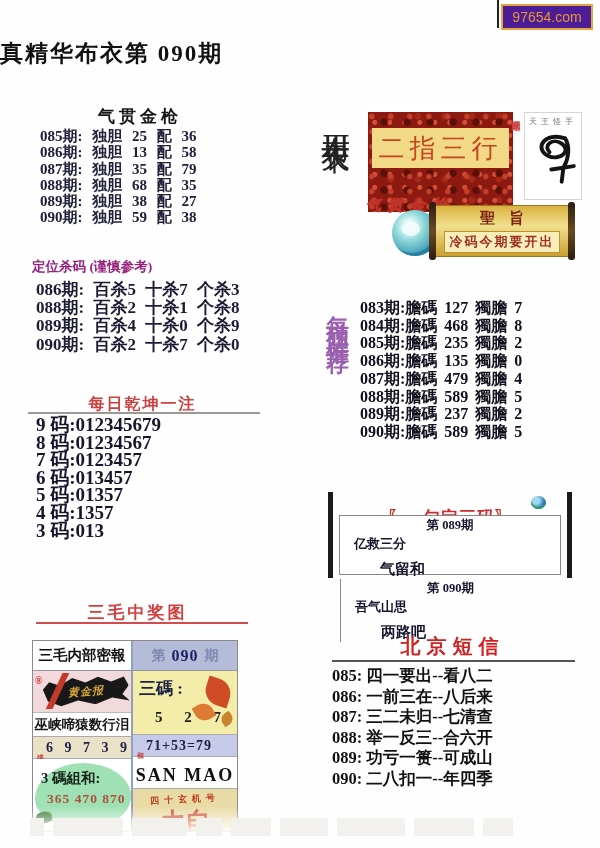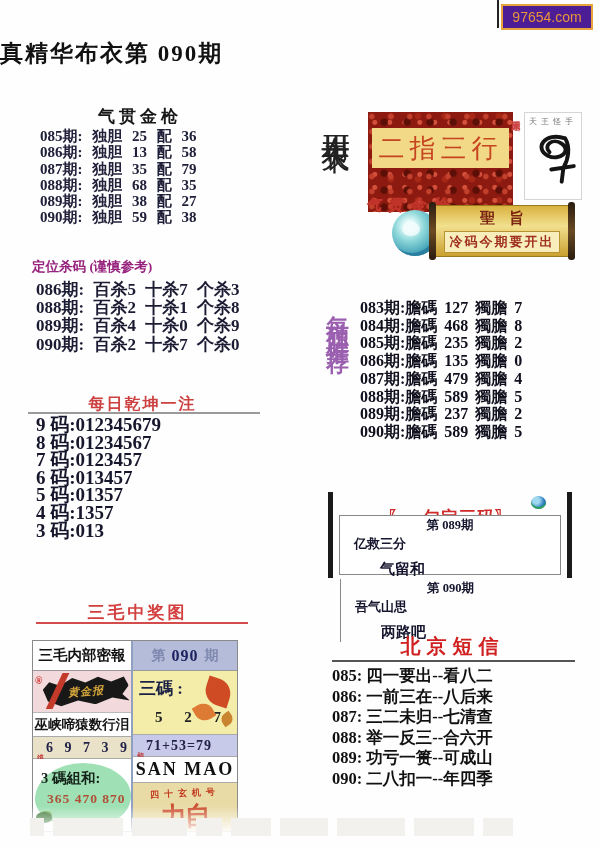--- a/index.html
+++ b/index.html
@@ -67,21 +67,21 @@
   .issue-num { color:#1c2260; font-size:16px; font-weight:bold; letter-spacing:1px; }
   .sm-sanma { height:64px; background:#f3eda9; border-bottom:1px solid #aaa; position:relative; overflow:hidden; }
   .sanma-label { position:absolute; left:6px; top:6px; font-size:17px; font-weight:bold; color:#1b2145; }
   .sanma-nums { position:absolute; left:22px; top:38px; font-size:15px; font-weight:bold; color:#222; letter-spacing:9px; }
   .leaf { position:absolute; background:#d4552a; border-radius:0 60% 0 60%; }
   .leaf.l1 { width:26px; height:26px; right:6px; top:8px; transform:rotate(18deg); background:#cf4b24; }
   .leaf.l2 { width:18px; height:18px; right:24px; top:32px; transform:rotate(-30deg); background:#dd7a33; }
   .leaf.l3 { width:12px; height:12px; right:4px; top:42px; transform:rotate(55deg); background:#c8842e; }
   .sm-en { height:26px; display:flex; align-items:center; justify-content:center; font-size:18px;
            font-weight:bold; letter-spacing:2px; color:#111; border-bottom:1px solid #aaa; background:#fff;
-           font-family:"Liberation Serif",serif; }
+           font-family:"Liberation Serif",serif;margin-top:6px; }
   .sm-calli { flex:1; background:#e9dba6; position:relative; overflow:hidden; }
   .calli-small { position:absolute; left:4px; top:4px; right:4px; text-align:center; font-size:9px;
                  color:#c23a1e; letter-spacing:5px; font-weight:bold; transform:rotate(-3deg); }
   .calli-big { position:absolute; left:0; right:0; top:16px; text-align:center; font-size:26px;
                color:#c8381c; font-weight:bold; transform:rotate(-2deg); letter-spacing:-2px; opacity:.85; }
   .sm-fade { position:absolute; left:-1px; right:-1px; bottom:-1px; height:26px;
              background:linear-gradient(transparent, rgba(255,255,255,.92)); pointer-events:none; }
 
   
   .v-text { writing-mode:vertical-rl; text-orientation:upright; }

